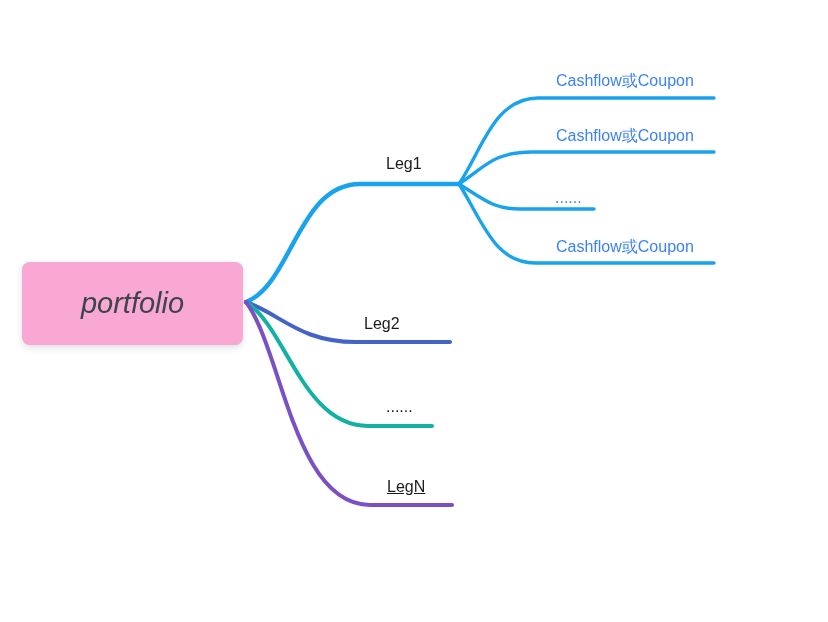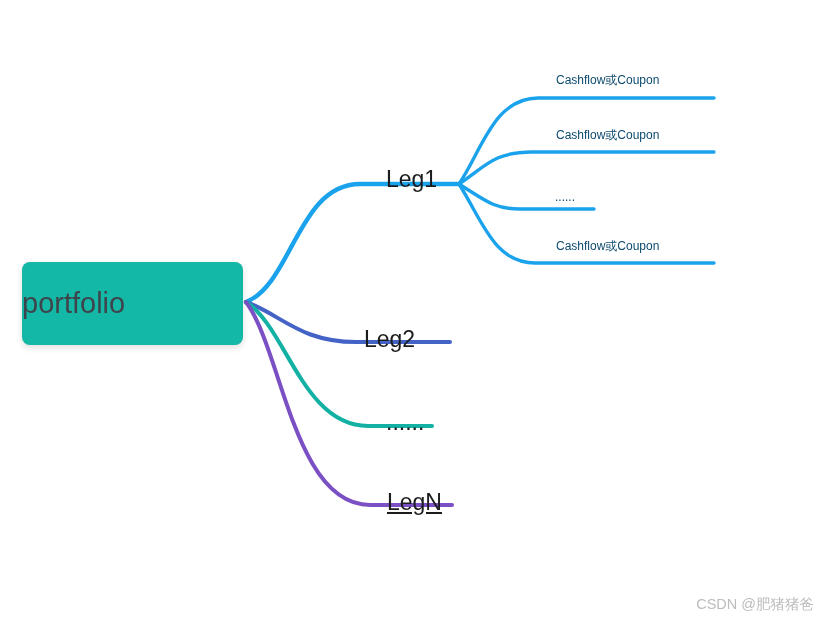--- a/index.html
+++ b/index.html
@@ -21,44 +21,45 @@
   }
   svg.connectors path {
     fill: none;
     stroke-linecap: round;
     stroke-linejoin: round;
   }
   .root-node {
     position: absolute;
     left: 22px; top: 262px;
     width: 221px; height: 83px;
-    background: #14b8a6;
+    background: #f9a8d4;
     border-radius: 8px;
     box-shadow: 0 3px 7px rgba(0,0,0,0.12), 0 0 1px rgba(0,0,0,0.10);
     display: flex;
     align-items: center;
+    justify-content: center;
+    font-style: italic;
   }
   .root-node .root-label {
     font-size: 29px;
     color: #3e444c;
     white-space: nowrap;
   }
   .node-label {
     position: absolute;
     white-space: nowrap;
     color: #1b1c1e;
-    font-size: 23px;
+    font-size: 16px;
     line-height: 21px;
-    margin-top: 16px;
   }
   .child-label {
     position: absolute;
     white-space: nowrap;
-    color: #0c4a6e;
-    font-size: 12px;
+    color: #3b82f6;
+    font-size: 16px;
     line-height: 19px;
   }
   .watermark {
     position: absolute;
     right: 14px;
     bottom: 8px;
     font-size: 14.5px;
     color: #bcbcbc;
     white-space: nowrap;
   }
@@ -97,15 +98,14 @@
   <div class="node-label" style="left:387px; top:476px;text-decoration:underline;">LegN</div>
 
   <div class="child-label" style="left:556px; top:71px;">Cashflow或Coupon</div>
 
   <div class="child-label" style="left:556px; top:126px;">Cashflow或Coupon</div>
 
   <div class="child-label" style="left:555px; top:188px;">......</div>
 
   <div class="child-label" style="left:556px; top:237px;">Cashflow或Coupon</div>
 
-  <div class="watermark">CSDN @肥猪猪爸</div>
 
 </div>
 
 </body></html>

